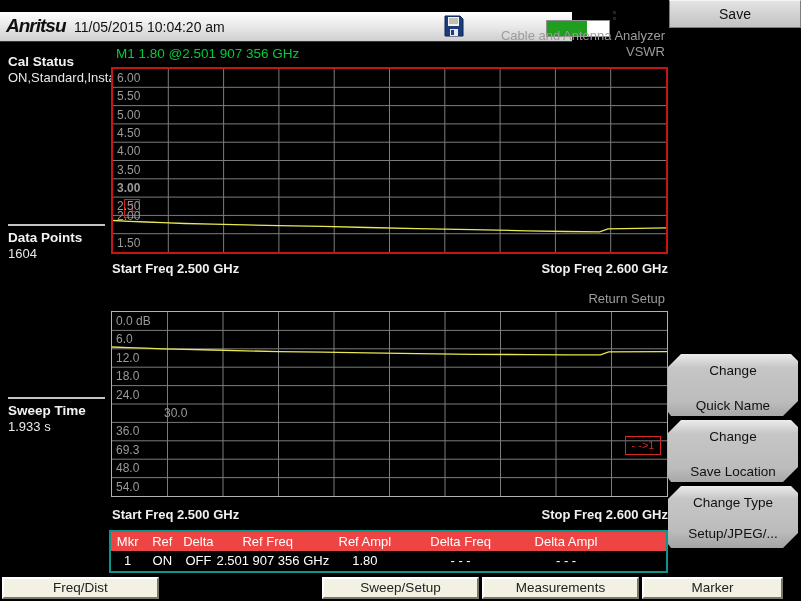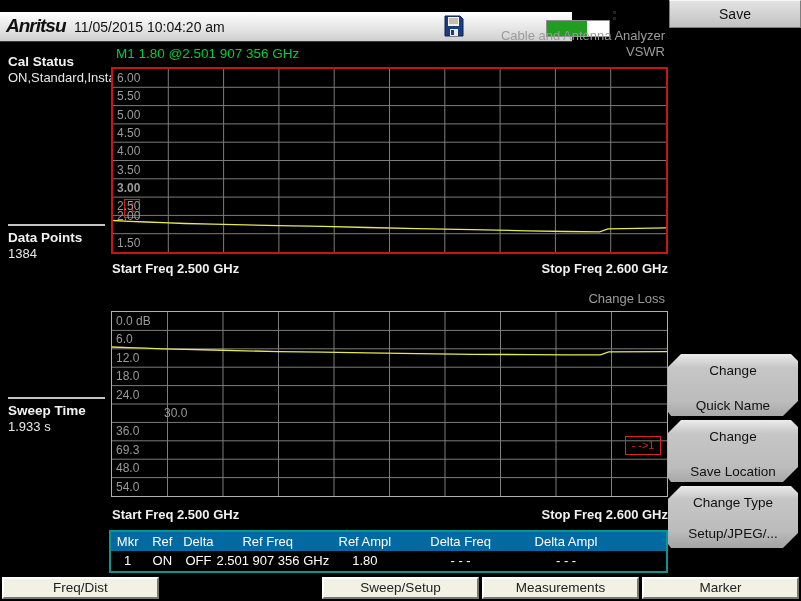--- a/index.html
+++ b/index.html
@@ -32,21 +32,21 @@
   .chart1{left:111px;top:67px;width:553px;height:183px;border:2px solid #c81414;}
   .chart2{left:111px;top:311px;width:555px;height:184px;border:1px solid #b0b0b0;}
   .ylab{position:absolute;left:4px;font-size:12px;color:#9a9a9a;line-height:14px;}
   .marker-box{position:absolute;left:11px;top:130px;width:14px;height:17px;border:1px solid #d81f1f;
               color:#d81f1f;font-size:12px;text-align:center;line-height:16px;}
   .offscreen{position:absolute;left:513px;top:124px;width:34px;height:17px;border:1px solid #d82424;
              color:#d82424;font-size:11px;text-align:center;line-height:16px;}
   
   .mtable{position:absolute;left:109px;top:530px;width:555px;border:2px solid #0a968c;background:#000;}
   .mrow{display:flex;width:100%;}
-  .mhead{background:#0369a1;height:19px;}
+  .mhead{background:#ef4444;height:19px;}
   .mdata{height:20px;}
   .mcell{font-size:13px;color:#fff;text-align:center;line-height:19px;white-space:nowrap;overflow:visible;}
   .c0{width:6%}.c1{width:6.5%}.c2{width:6.5%}.c3{width:18.5%}.c4{width:16.5%}.c5{width:18%}.c6{width:20%}
   
   .menu-btn{position:absolute;top:577px;height:22px;width:157px;background:#f2f1e3;
             border:2px solid;border-color:#ffffff #77776a #77776a #ffffff;box-sizing:border-box;
             font-size:13.5px;color:#222;text-align:center;line-height:18px;cursor:pointer;}
   
   .softkey{position:absolute;left:668px;width:130px;height:68px;
            background:linear-gradient(#ececec,#c6c6c6 20%,#bcbcbc 70%,#a0a0a0);
@@ -82,21 +82,21 @@
   <div class="save-btn">Save</div>
 
   <div class="gtitle" style="top:28px">Cable and Antenna Analyzer</div>
   <div class="gtitle" style="top:44px">VSWR</div>
   <div class="readout">M1 1.80 @2.501 907 356 GHz</div>
 
   <div class="side-label" style="top:54px">Cal Status</div>
   <div class="side-value" style="top:70px">ON,Standard,Insta</div>
   <div class="divider" style="top:224px"></div>
   <div class="side-label" style="top:230px">Data Points</div>
-  <div class="side-value" style="top:246px">1384</div>
+  <div class="side-value" style="top:246px">1604</div>
   <div class="divider" style="top:397px"></div>
   <div class="side-label" style="top:403px">Sweep Time</div>
   <div class="side-value" style="top:419px">1.933 s</div>
 
   <div class="chart chart1">
       <svg width="553" height="183" style="position:absolute;left:0;top:0">
         <line x1="0" y1="18.3" x2="553" y2="18.3" stroke="#7c7c7c" stroke-width="1"></line>
         <line x1="0" y1="36.6" x2="553" y2="36.6" stroke="#7c7c7c" stroke-width="1"></line>
         <line x1="0" y1="54.9" x2="553" y2="54.9" stroke="#7c7c7c" stroke-width="1"></line>
         <line x1="0" y1="73.2" x2="553" y2="73.2" stroke="#7c7c7c" stroke-width="1"></line>
@@ -124,21 +124,21 @@
       <div class="ylab" style="top: 75.2px;">4.00</div>
       <div class="ylab" style="top: 93.5px;">3.50</div>
       <div class="ylab" style="top: 111.8px; font-weight: bold;">3.00</div>
       <div class="ylab" style="top: 130.1px;">2.50</div>
       <div class="ylab" style="top: 140px;">2.00</div>
       <div class="ylab" style="top: 166.7px;">1.50</div>
     </div>
   <div class="freq-label" style="left:112px;top:261px">Start Freq 2.500 GHz</div>
   <div class="freq-label" style="left:400px;top:261px;width:268px;text-align:right">Stop Freq 2.600 GHz</div>
 
-  <div class="gtitle" style="top:291px">Change Loss</div>
+  <div class="gtitle" style="top:291px">Return Setup</div>
 
   <div class="chart chart2">
       <svg width="555" height="184" style="position:absolute;left:0;top:0">
         <line x1="0" y1="18.4" x2="555" y2="18.4" stroke="#7c7c7c" stroke-width="1"></line>
         <line x1="0" y1="36.8" x2="555" y2="36.8" stroke="#7c7c7c" stroke-width="1"></line>
         <line x1="0" y1="55.2" x2="555" y2="55.2" stroke="#7c7c7c" stroke-width="1"></line>
         <line x1="0" y1="73.6" x2="555" y2="73.6" stroke="#7c7c7c" stroke-width="1"></line>
         <line x1="0" y1="92" x2="555" y2="92" stroke="#7c7c7c" stroke-width="1"></line>
         <line x1="0" y1="110.4" x2="555" y2="110.4" stroke="#7c7c7c" stroke-width="1"></line>
         <line x1="0" y1="128.8" x2="555" y2="128.8" stroke="#7c7c7c" stroke-width="1"></line>
@@ -200,15 +200,15 @@
     <span>Save Location</span>
   </div>
   <div class="softkey" style="top:486px;height:64px">
     <span>Change Type</span>
     <span>Setup/JPEG/...</span>
   </div>
 
   <div class="menu-btn" style="left:2px">Freq/Dist</div>
   <div class="menu-btn" style="left:322px">Sweep/Setup</div>
   <div class="menu-btn" style="left:482px">Measurements</div>
-  <div class="menu-btn" style="left:642px;width:157px">Marker</div>
+  <div class="menu-btn" style="left:642px;width:141px">Marker</div>
 
 </div>
 
 </body></html>

